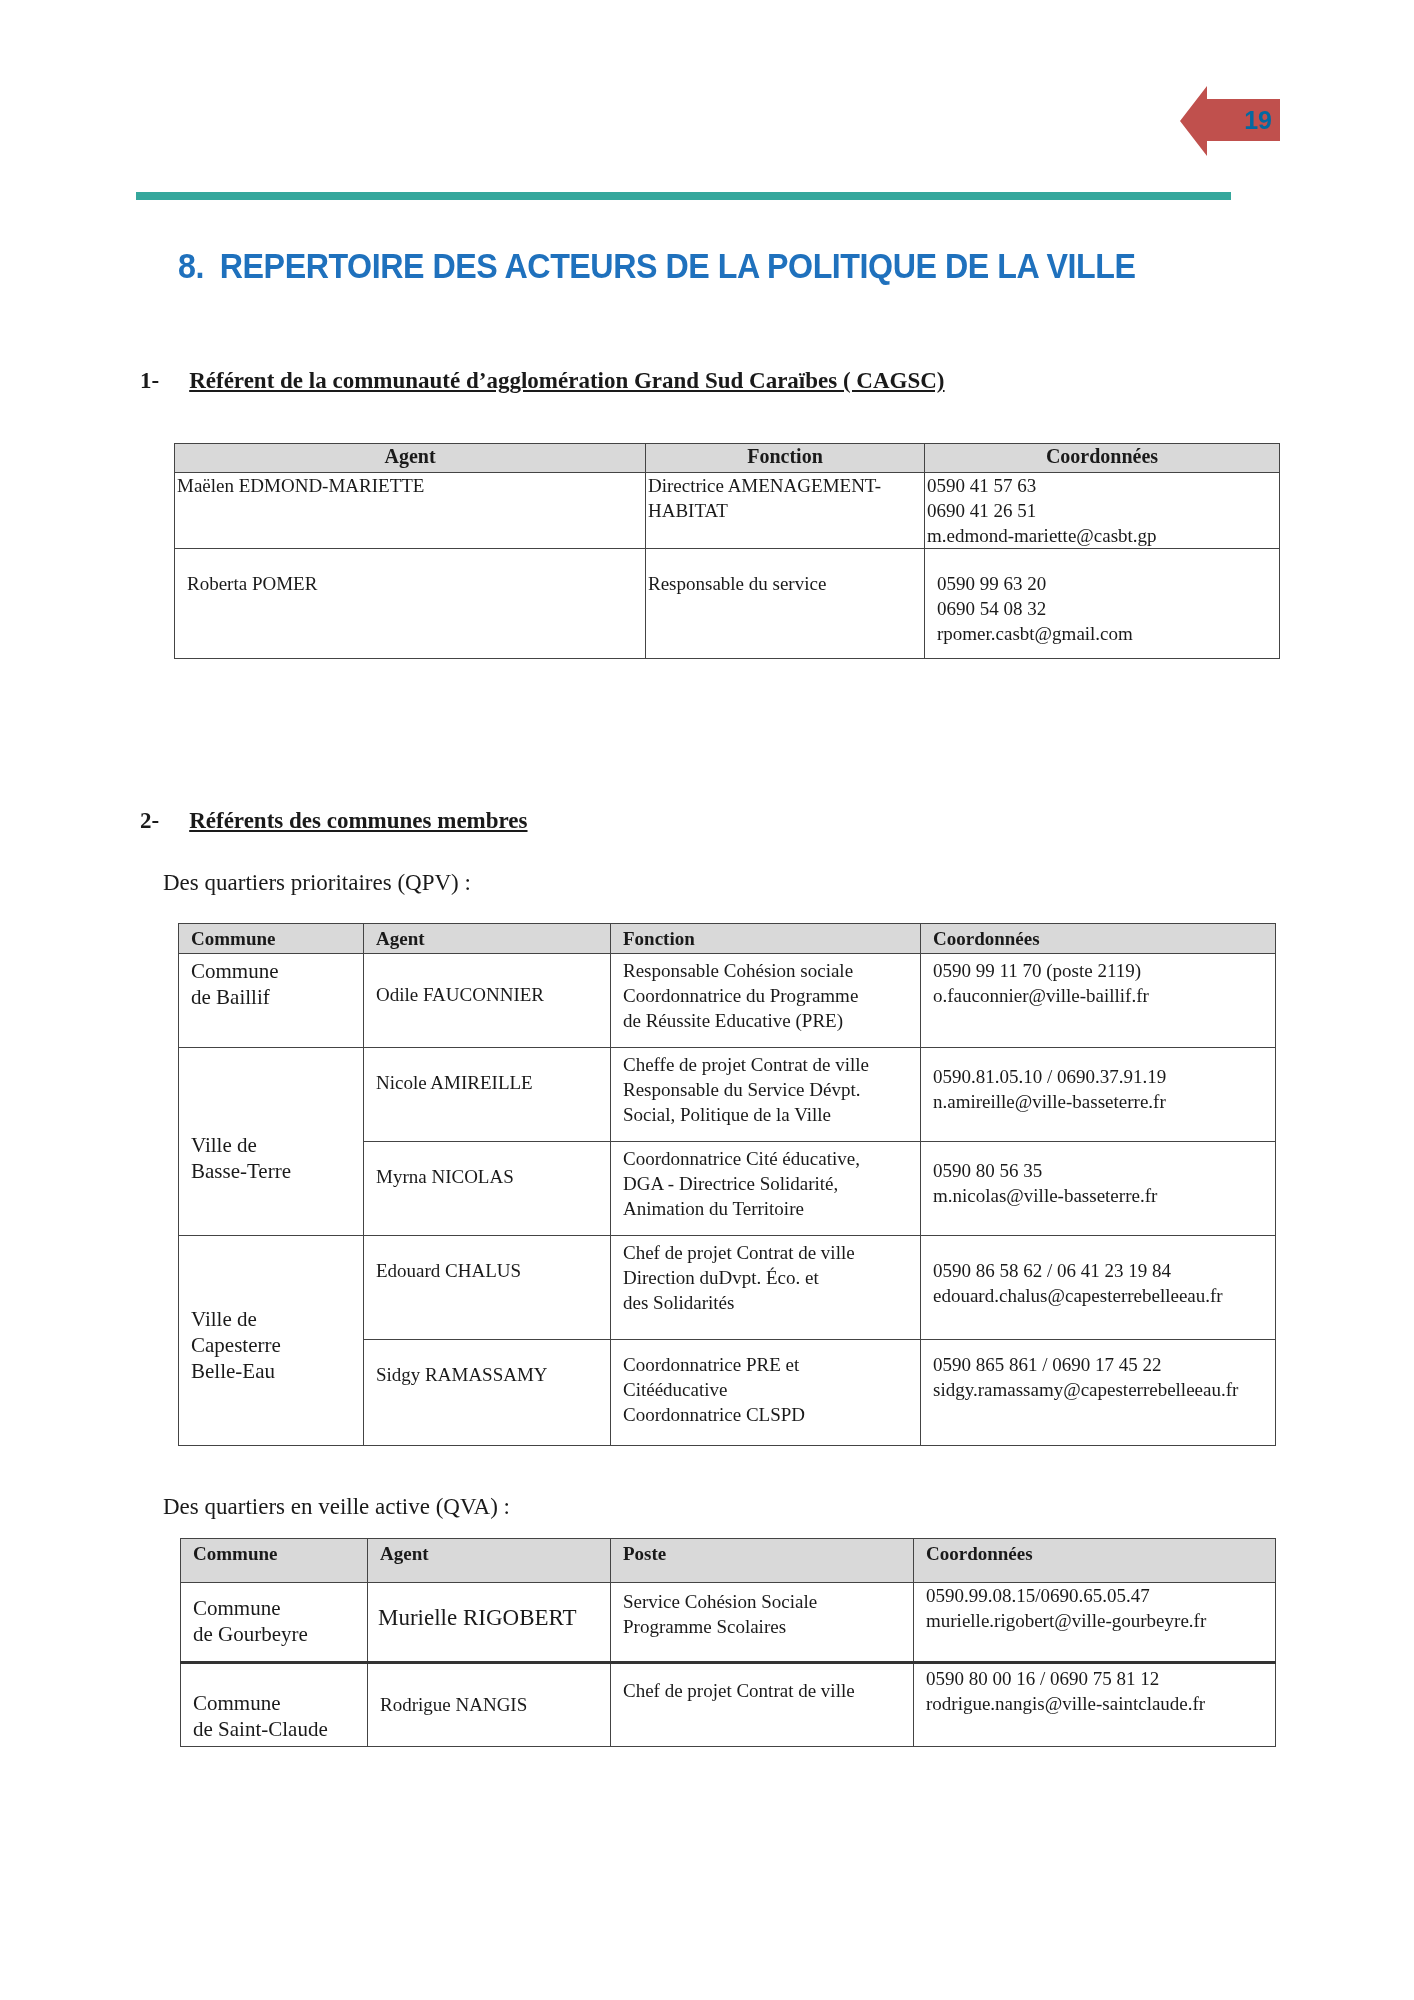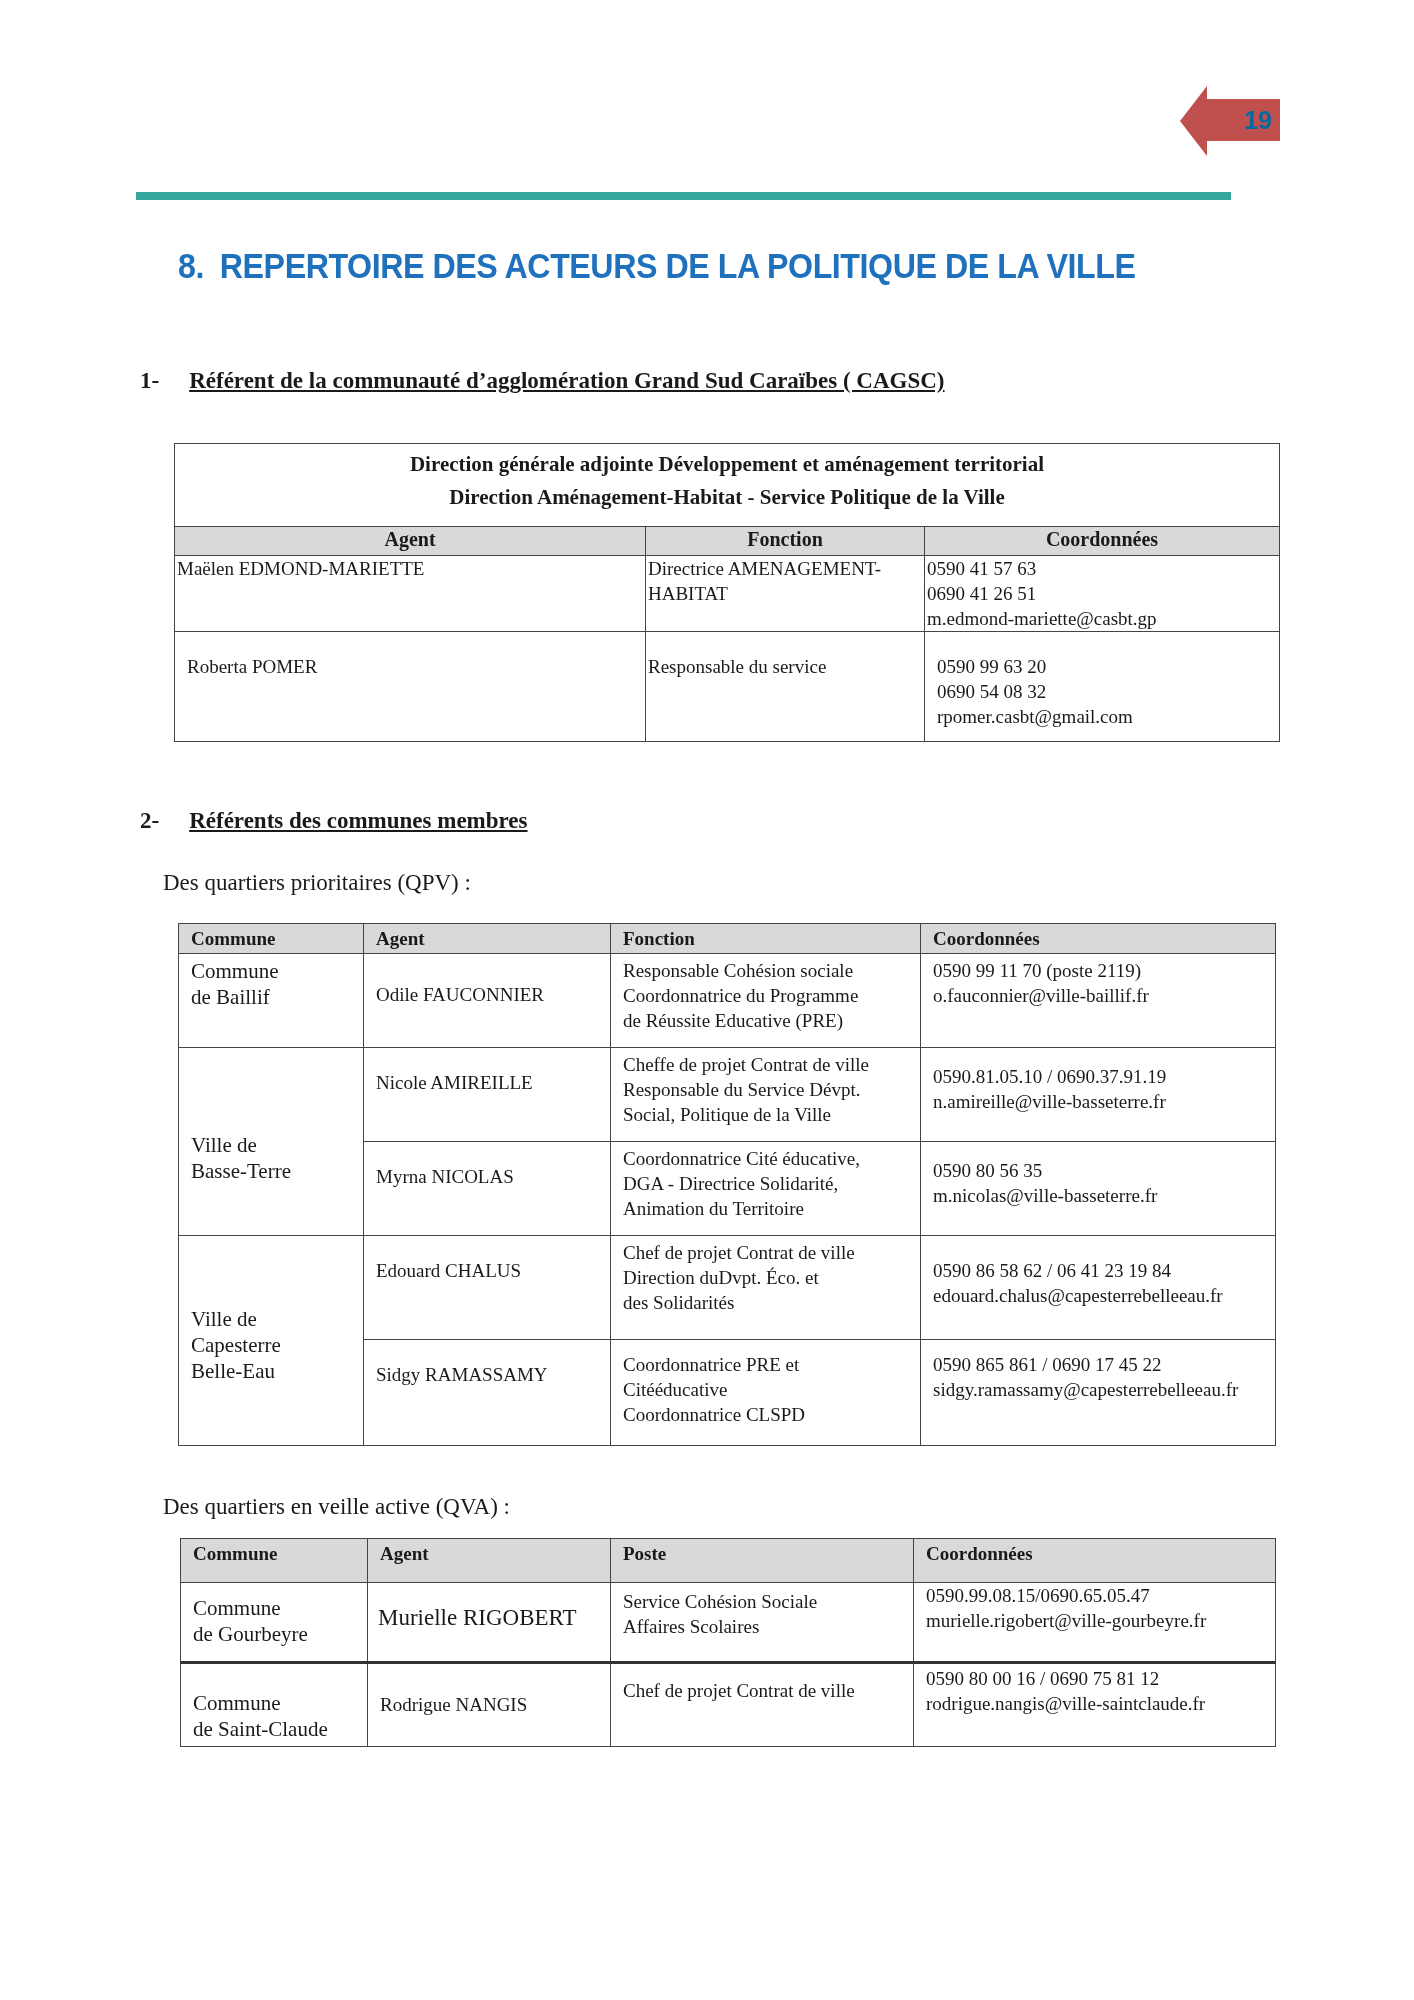--- a/index.html
+++ b/index.html
@@ -42,26 +42,20 @@
   <span>8.</span>
   <span style="margin-left:8px">REPERTOIRE DES ACTEURS DE LA POLITIQUE DE LA VILLE</span>
 </div>
 
 <div class="section-heading" style="left:140px; top:368px;">
   <span>1-</span><span class="ttl">Référent de la communauté d’agglomération Grand Sud Caraïbes ( CAGSC)</span>
 </div>
 
 <table class="t1">
   <tbody>
-      <tr>
-    <td colspan="3" class="banner">
-      <span class="line">Direction générale adjointe Développement et aménagement territorial</span>
-      <span class="line">Direction Aménagement-Habitat - Service Politique de la Ville</span>
-    </td>
-  </tr>
   <tr>
     <th style="width:470px">Agent</th>
     <th style="width:278px">Fonction</th>
     <th>Coordonnées</th>
   </tr>
   <tr style="height:70px">
     <td>Maëlen EDMOND-MARIETTE</td>
     <td>
       <span class="line">Directrice AMENAGEMENT-</span>
       <span class="line">HABITAT</span>
@@ -190,21 +184,21 @@
     <th style="vertical-align:top">Coordonnées</th>
   </tr>
   <tr style="height:80px">
     <td class="commune-cell" style="padding-top:12px; vertical-align:top">
       <span class="line">Commune</span>
       <span class="line">de Gourbeyre</span>
     </td>
     <td style="padding:22px 4px 0 10px; font-size:23px">Murielle RIGOBERT</td>
     <td style="padding-top:6px">
       <span class="line">Service Cohésion Sociale</span>
-      <span class="line">Affaires Scolaires</span>
+      <span class="line">Programme Scolaires</span>
     </td>
     <td style="padding-top:0">
       <span class="line">0590.99.08.15/0690.65.05.47</span>
       <span class="line">murielle.rigobert@ville-gourbeyre.fr</span>
     </td>
   </tr>
   <tr style="height:80px; border-top:3px solid #333">
     <td class="commune-cell" style="padding-top:26px; vertical-align:top">
       <span class="line">Commune</span>
       <span class="line">de Saint-Claude</span>

